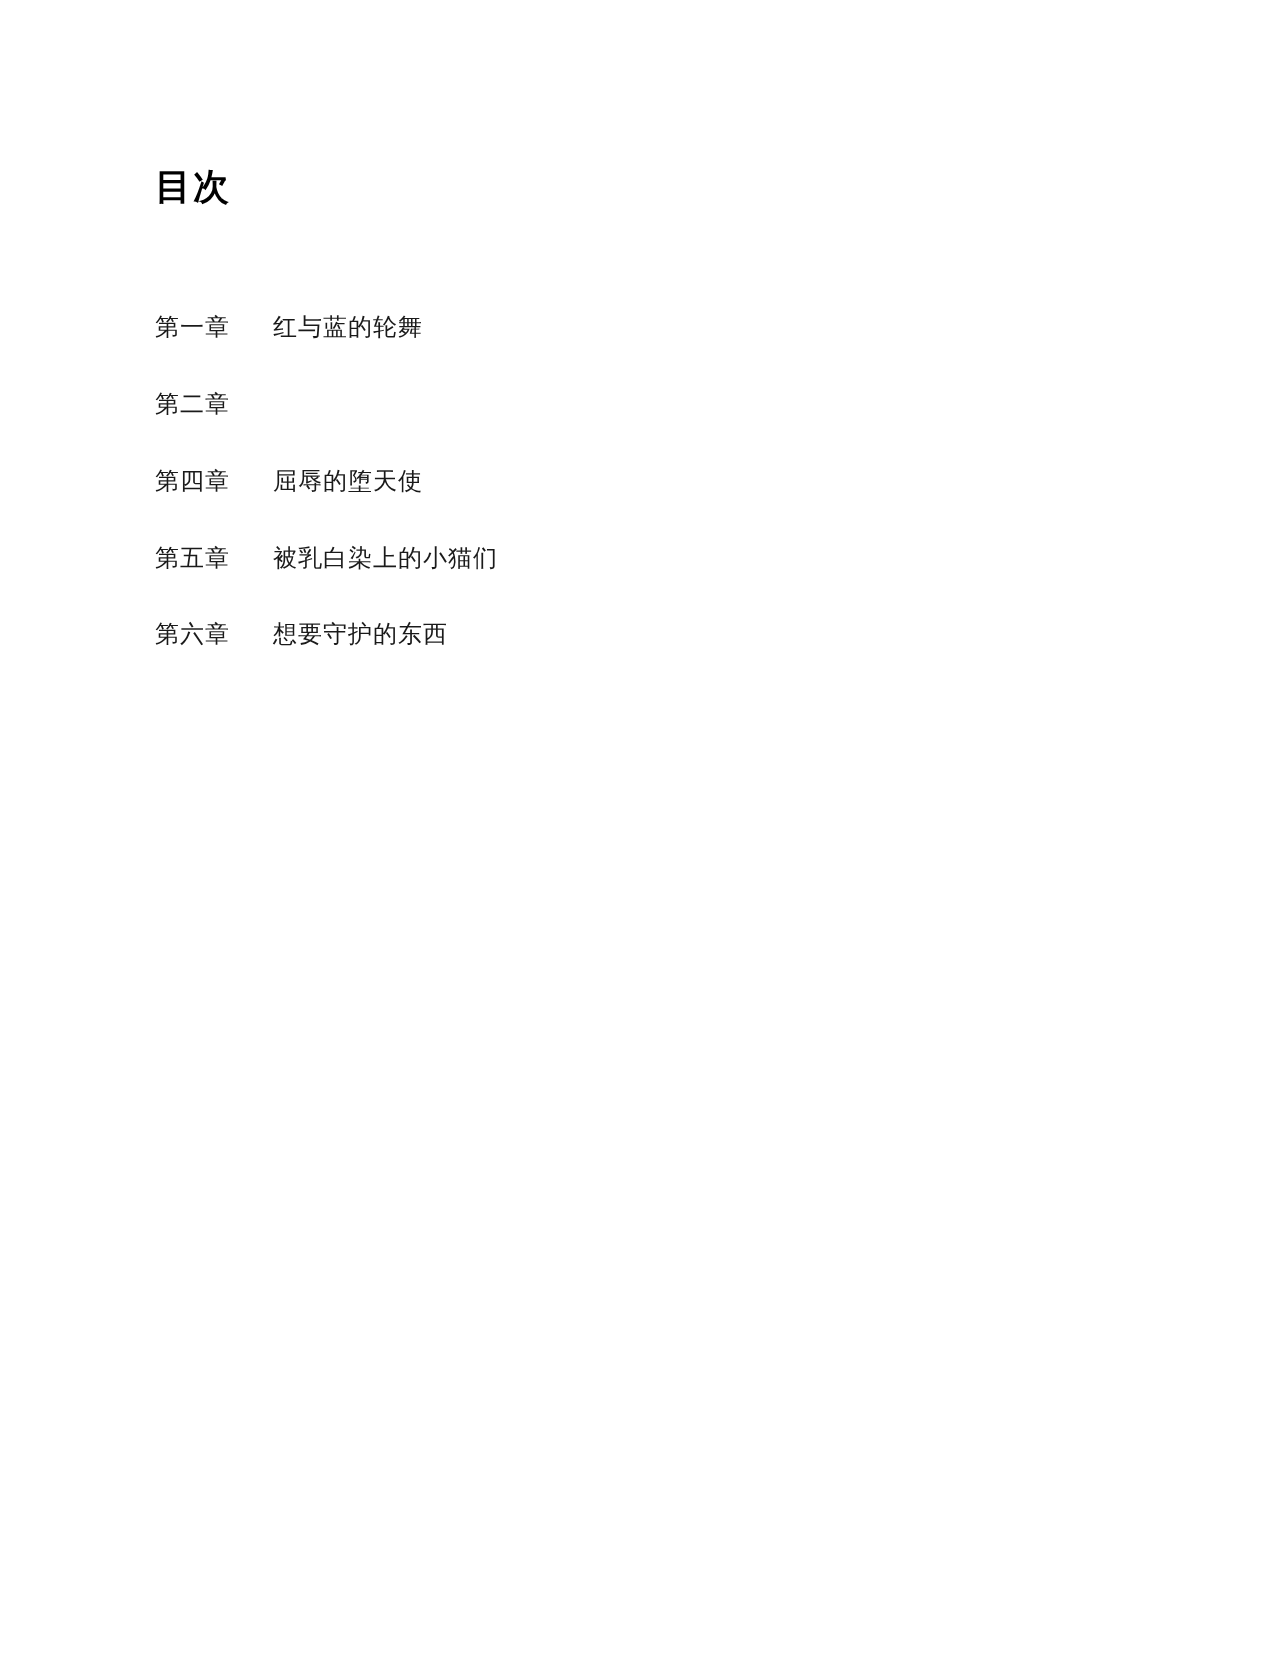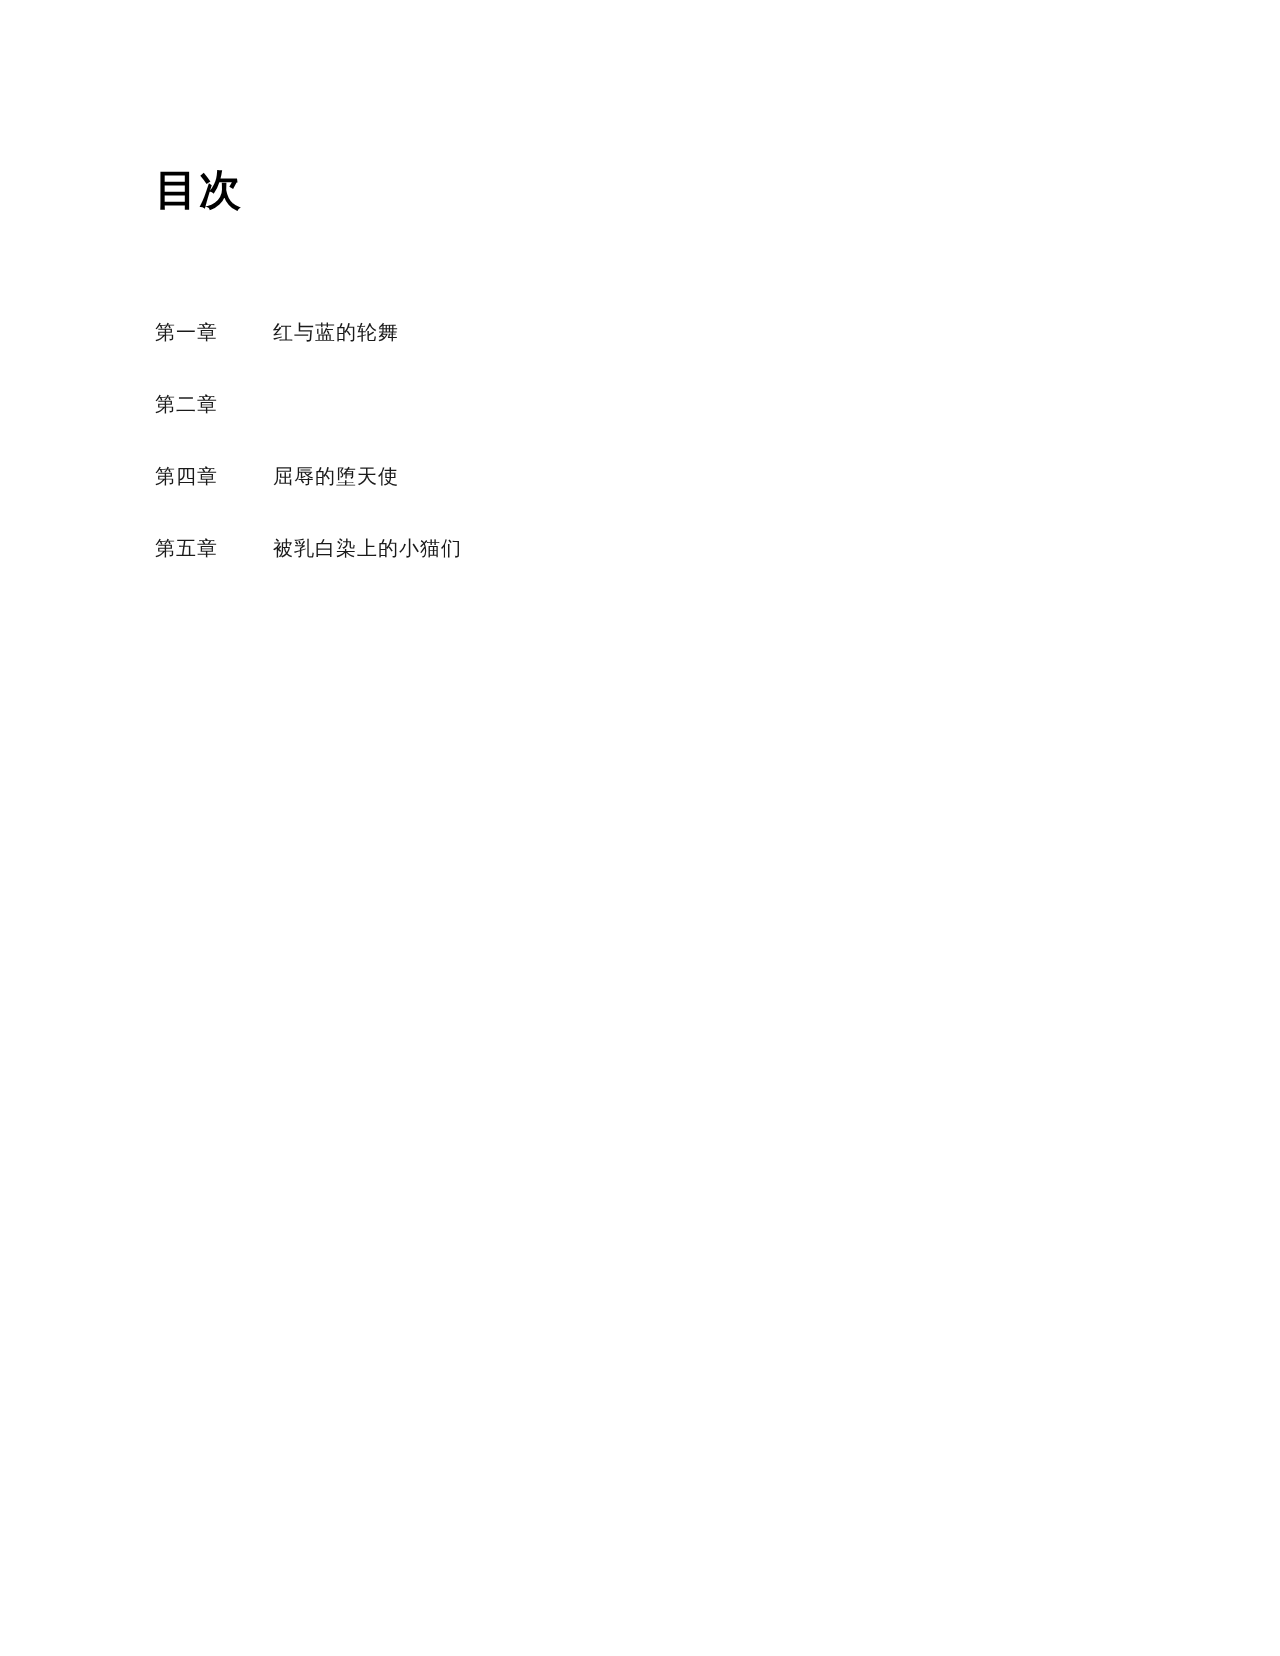--- a/index.html
+++ b/index.html
@@ -18,37 +18,37 @@
     color: #000000;
     overflow: hidden;
   }
   .content {
     position: absolute;
     left: 155px;
     top: 165px;
     width: 980px;
   }
   .toc-title {
-    font-size: 42px;
+    font-size: 36px;
     font-weight: bold;
     letter-spacing: 2px;
     line-height: 1.2;
     color: #000000;
     margin: 0;
   }
   .toc-list {
     margin: 0;
     padding: 0;
     list-style: none;
     margin-top: 105px;
   }
   .toc-entry {
     display: flex;
     align-items: flex-end;
-    font-size: 20px;
+    font-size: 24px;
     line-height: 1.2;
     margin-bottom: 48px;
     color: #1a1a1a;
   }
   .toc-entry:last-child {
     margin-bottom: 0;
   }
   .chapter-label {
     flex: 0 0 auto;
     width: 118px;
@@ -75,15 +75,19 @@
         <span class="chapter-label">第二章</span>
       </li>
       <li class="toc-entry">
         <span class="chapter-label">第四章</span>
         <span class="chapter-title">屈辱的堕天使</span>
       </li>
       <li class="toc-entry">
         <span class="chapter-label">第五章</span>
         <span class="chapter-title">被乳白染上的小猫们</span>
       </li>
+      <li class="toc-entry">
+        <span class="chapter-label">第六章</span>
+        <span class="chapter-title">想要守护的东西</span>
+      </li>
     </ul>
   </div>
 </div>
 
 </body></html>

